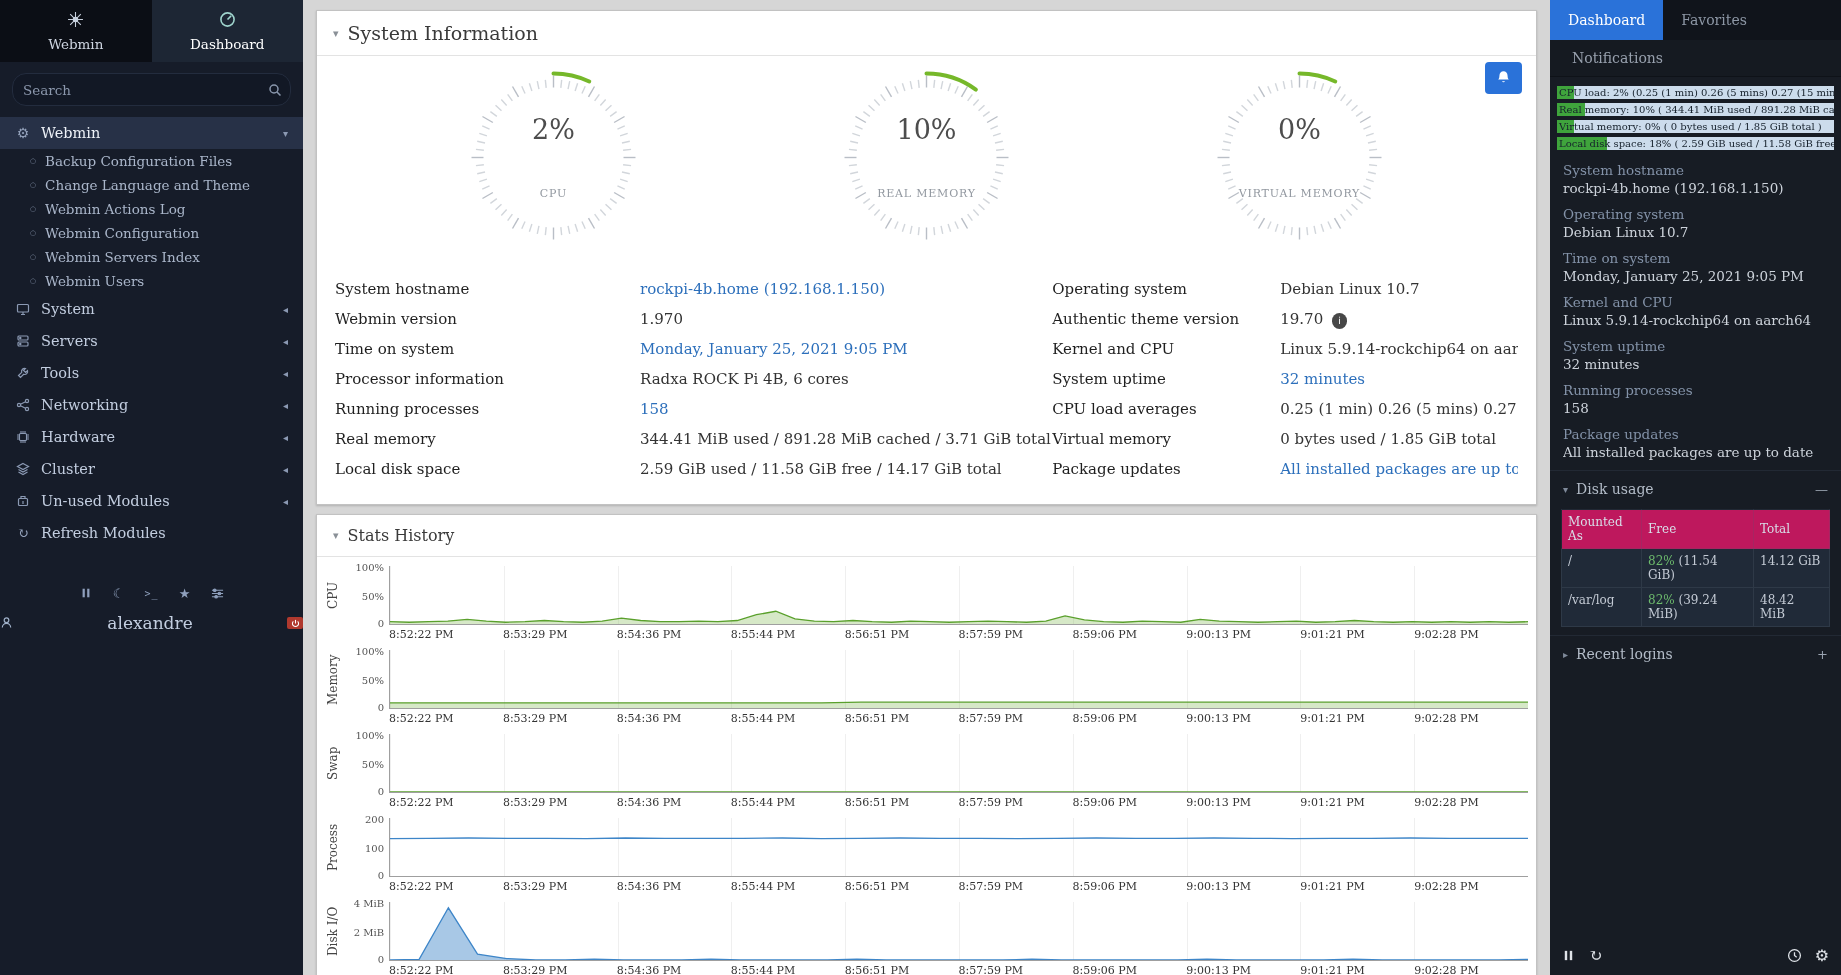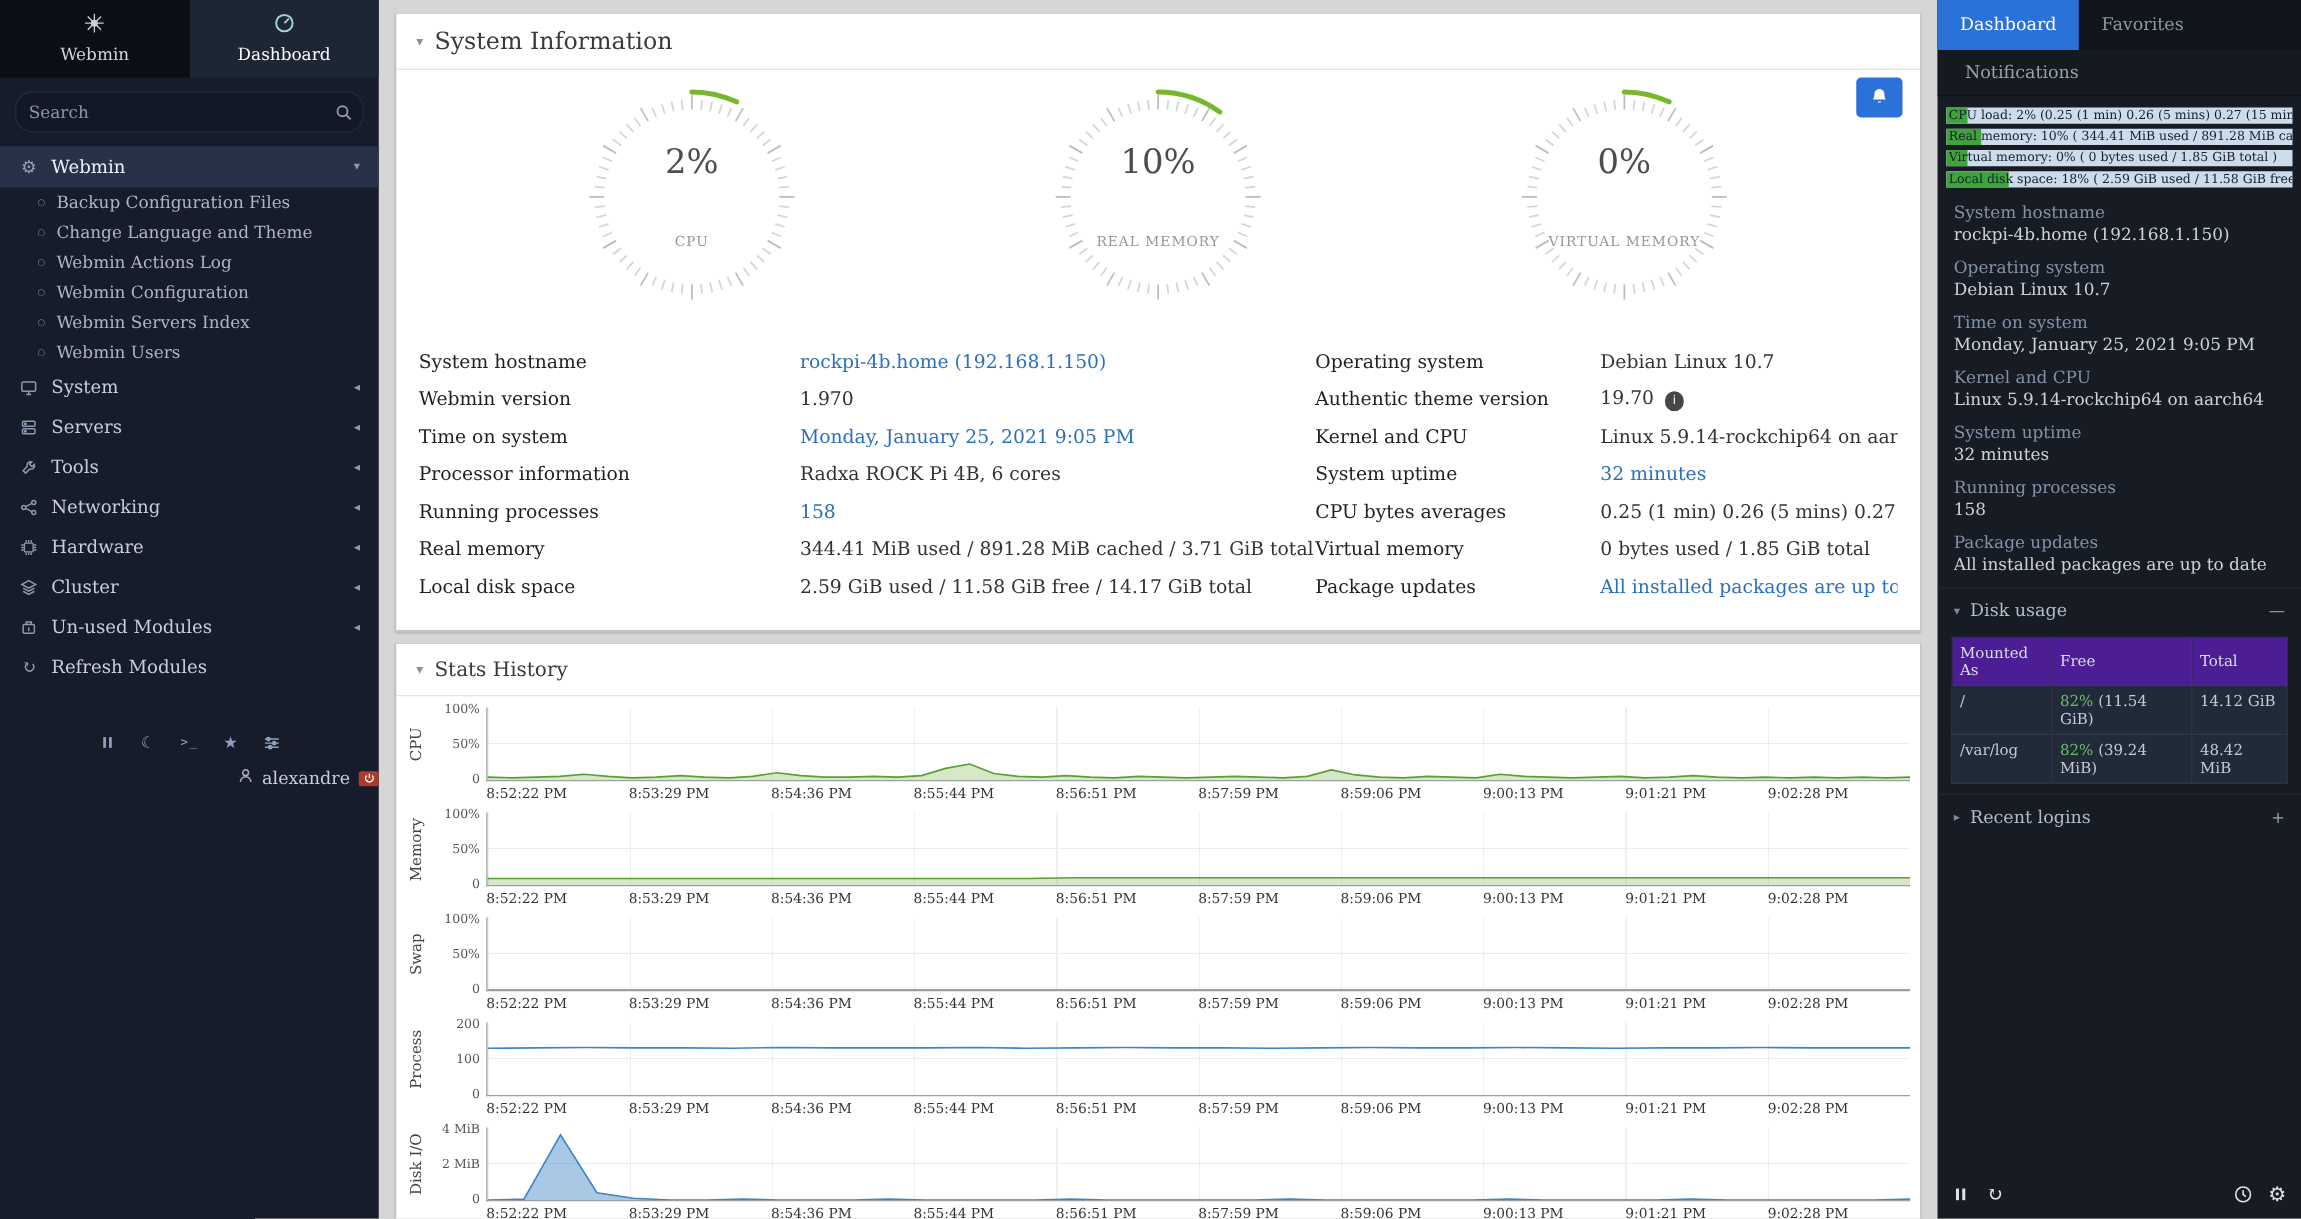--- a/index.html
+++ b/index.html
@@ -19,21 +19,21 @@
   .lsb-menu{flex:none}
   .mi{display:flex;align-items:center;gap:10px;padding:8px 15px;font-size:14.5px;color:#c3cee0;cursor:pointer}
   .mi.active{background:#273147;color:#eef2f8}
   .mi-caret{margin-left:auto;font-size:10px;color:#8b99b3}
   .mi-ico{width:16px;flex:none;display:flex;align-items:center;justify-content:center;color:#93a1ba;font-size:14px}
   .smi{display:flex;align-items:center;gap:9px;padding:4px 14px 4px 30px;font-size:13.5px;color:#aab6ca;cursor:pointer}
   .dot{font-size:7px;color:#7f8ca3}
   .lsb-quick{display:flex;justify-content:center;align-items:center;gap:15px;margin-top:36px;color:#8fa0bd}
   .qbtn{display:flex;align-items:center;justify-content:center;width:18px;height:16px;font-size:13px;cursor:pointer}
   .term-txt{font-family:"DejaVu Sans Mono",monospace;font-size:10px;letter-spacing:1px}
-  .lsb-user{display:flex;justify-content:flex-end;align-items:center;gap:7px;margin-top:12px;color:#c3cee0;font-size:14px}
+  .lsb-user{display:flex;justify-content:space-between;align-items:center;gap:7px;margin-top:12px;color:#c3cee0;font-size:17px}
   .logout{width:16px;height:12px;background:#b0392e;border-radius:2px;display:flex;align-items:center;justify-content:center;cursor:pointer}
 
   
   .main{flex:1;display:flex;flex-direction:column;gap:9px;padding:10px 13px 0;overflow:hidden;min-width:0}
   .panel{background:#fff;border:1px solid #c2c2c2;box-shadow:0 1px 2px rgba(0,0,0,.18)}
   .panel-h{display:flex;align-items:center;gap:9px;padding:11px 16px;border-bottom:1px solid #e3e3e3}
   .hcaret{color:#8a9097;font-size:11px;cursor:pointer}
   .p1-title{font-size:19px;color:#3a3a3a}
   .p2-title{font-size:16px;color:#3a3a3a}
   .si-body{position:relative;padding:14px 10px 20px}
@@ -77,21 +77,21 @@
   .meter-fill{position:absolute;left:0;top:0;bottom:0;background:#3fa43c}
   .meter-text{position:relative;display:block;font-size:10px;line-height:13px;color:#15202b;white-space:nowrap;overflow:hidden;padding-left:2px;font-family:"DejaVu Serif",serif}
   .rsb-info{padding:7px 13px 0}
   .rsb-block{margin-bottom:10px}
   .rsb-label{font-size:13.5px;color:#8392a8;margin-bottom:2px}
   .rsb-value{font-size:13.5px;color:#cdd3db;white-space:nowrap;overflow:hidden}
   .rsb-sec{display:flex;align-items:center;gap:8px;padding:10px 13px;font-size:14px;color:#b3bcc8;border-top:1px solid #222934;cursor:pointer}
   .sec-caret{color:#7f8a9a;font-size:10px}
   .sec-action{margin-left:auto;color:#9aa3b0;font-size:13px}
   .du-table{width:calc(100% - 22px);margin:2px 11px 8px;border-collapse:collapse;font-size:12px}
-  .du-table th{background:#4c1d95;color:#d8dfe9;font-weight:normal;text-align:left;padding:5px 6px;border:1px solid #49597a33}
+  .du-table th{background:#be185d;color:#d8dfe9;font-weight:normal;text-align:left;padding:5px 6px;border:1px solid #49597a33}
   .du-table td{background:#202a38;border:1px solid #2e3947;color:#c3cad4;padding:5px 6px;vertical-align:top}
   .th-mount{width:80px}.th-free{width:112px}
   .pct-green{color:#6dbb6d}
   .rsb-bottom{margin-top:auto;display:flex;align-items:center;padding:10px 12px;gap:14px;color:#dfe3e8}
   .rsb-bottom .rgt{margin-left:auto;display:flex;gap:13px;align-items:center}
   .rbtn{cursor:pointer;display:flex;align-items:center;justify-content:center;font-size:16px}
 </style>
 </head>
 <body>
 
@@ -537,21 +537,21 @@
             </div>
           <div class="irow">
               <div class="ilabel">Kernel and CPU</div>
               <div class="ivalue">Linux 5.9.14-rockchip64 on aarch64</div>
             </div>
           <div class="irow">
               <div class="ilabel">System uptime</div>
               <div class="ivalue link">32 minutes</div>
             </div>
           <div class="irow">
-              <div class="ilabel">CPU bytes averages</div>
+              <div class="ilabel">CPU load averages</div>
               <div class="ivalue">0.25 (1 min) 0.26 (5 mins) 0.27 (15 mins)</div>
             </div>
           <div class="irow">
               <div class="ilabel">Virtual memory</div>
               <div class="ivalue">0 bytes used / 1.85 GiB total</div>
             </div>
           <div class="irow">
               <div class="ilabel">Package updates</div>
               <div class="ivalue link">All installed packages are up to date</div>
             </div>

